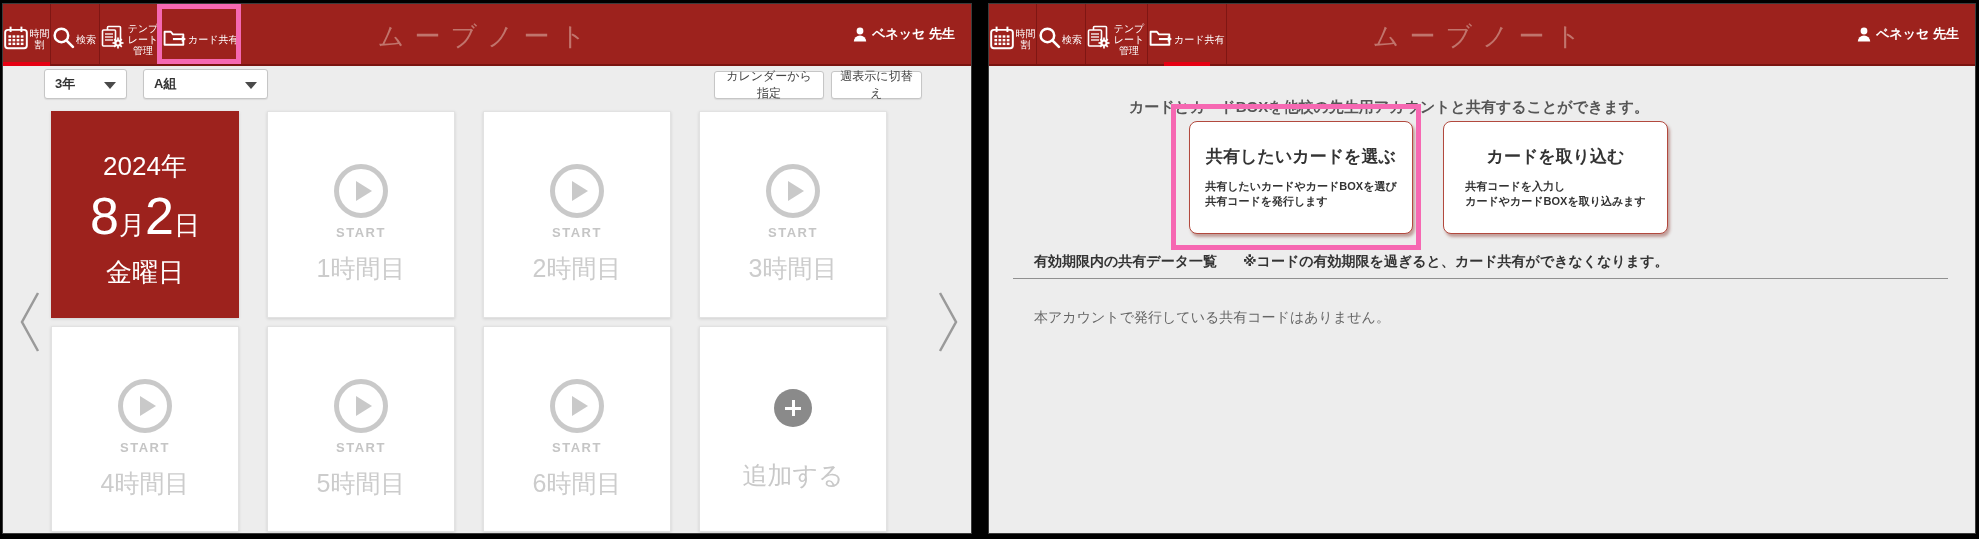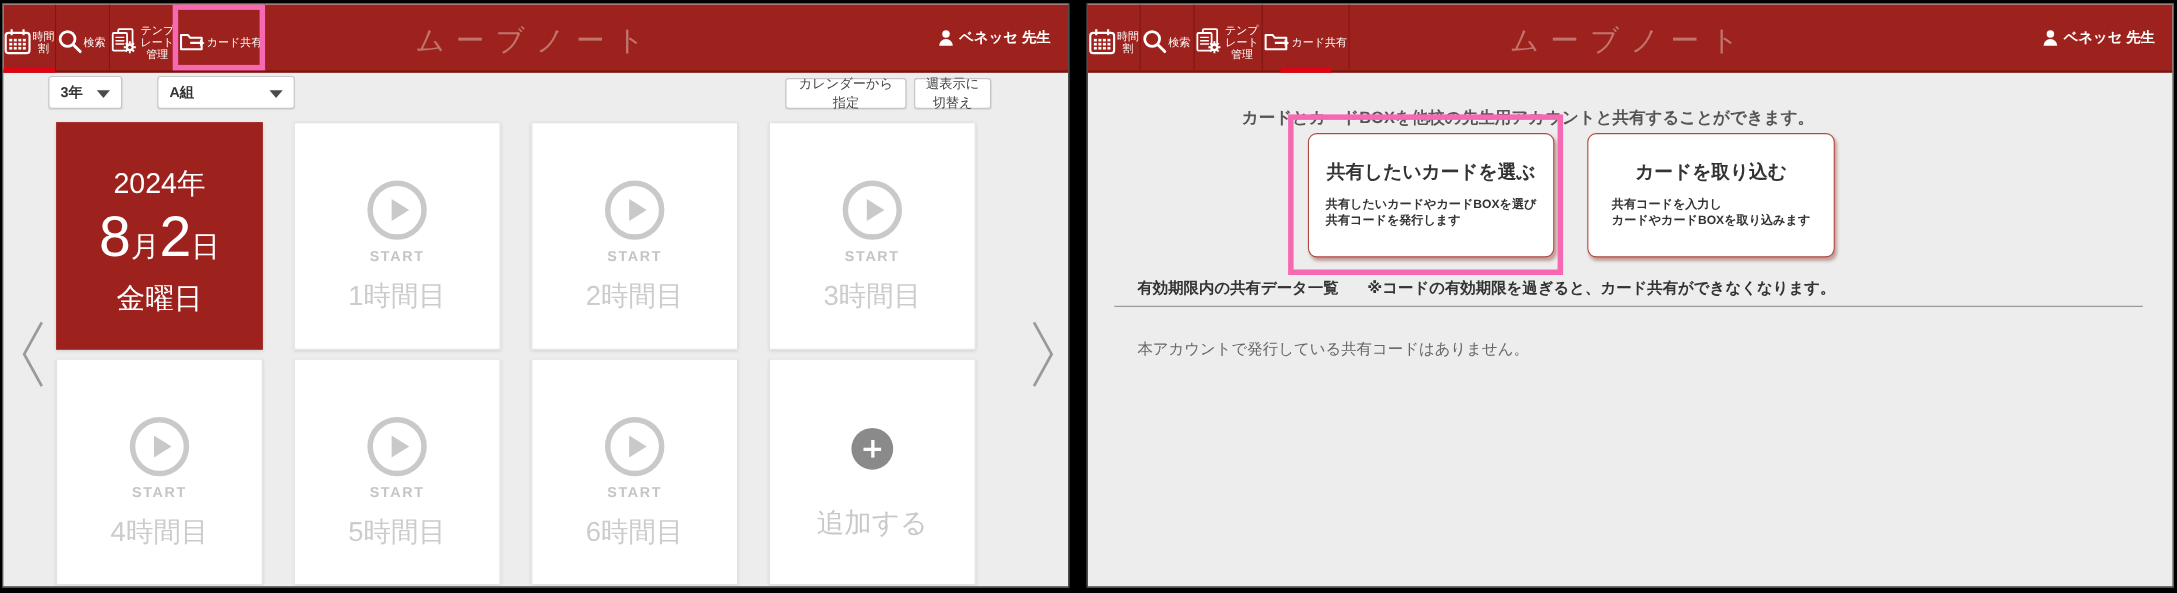--- a/index.html
+++ b/index.html
@@ -151,30 +151,30 @@
       <div class="hl-box hdr-hl"></div>
       <h1 class="title">ムーブノート</h1>
       <div class="user">
         <svg width="14" height="15" viewBox="0 0 14 15">
             <use href="#ic-person"></use>
           </svg>
         <span>ベネッセ 先生</span>
       </div>
     </header>
 
-    <div class="dd" style="left:41px;top:65px;width:67px;text-align:right;">
+    <div class="dd" style="left:41px;top:65px;width:83px;text-align:right;">
       <span>3年</span>
       <span class="tri"></span>
     </div>
     <div class="dd" style="left:140px;top:65px;width:125px;">
       <span>A組</span>
       <span class="tri"></span>
     </div>
     <button class="tbtn" style="left:711px;top:67px;width:110px;">カレンダーから指定</button>
-    <button class="tbtn" style="left:828px;top:67px;width:70px;">週表示に切替え</button>
+    <button class="tbtn" style="left:828px;top:67px;width:91px;">週表示に切替え</button>
 
     <div class="card date" style="left:48px;top:107px;">
       <div class="date-year">2024年</div>
       <div class="date-line">
         <span class="date-big">8</span>
           <span class="date-small">月</span>
           <span class="date-big">2</span>
           <span class="date-small">日</span>
       </div>
       <div class="date-week">金曜日</div>

